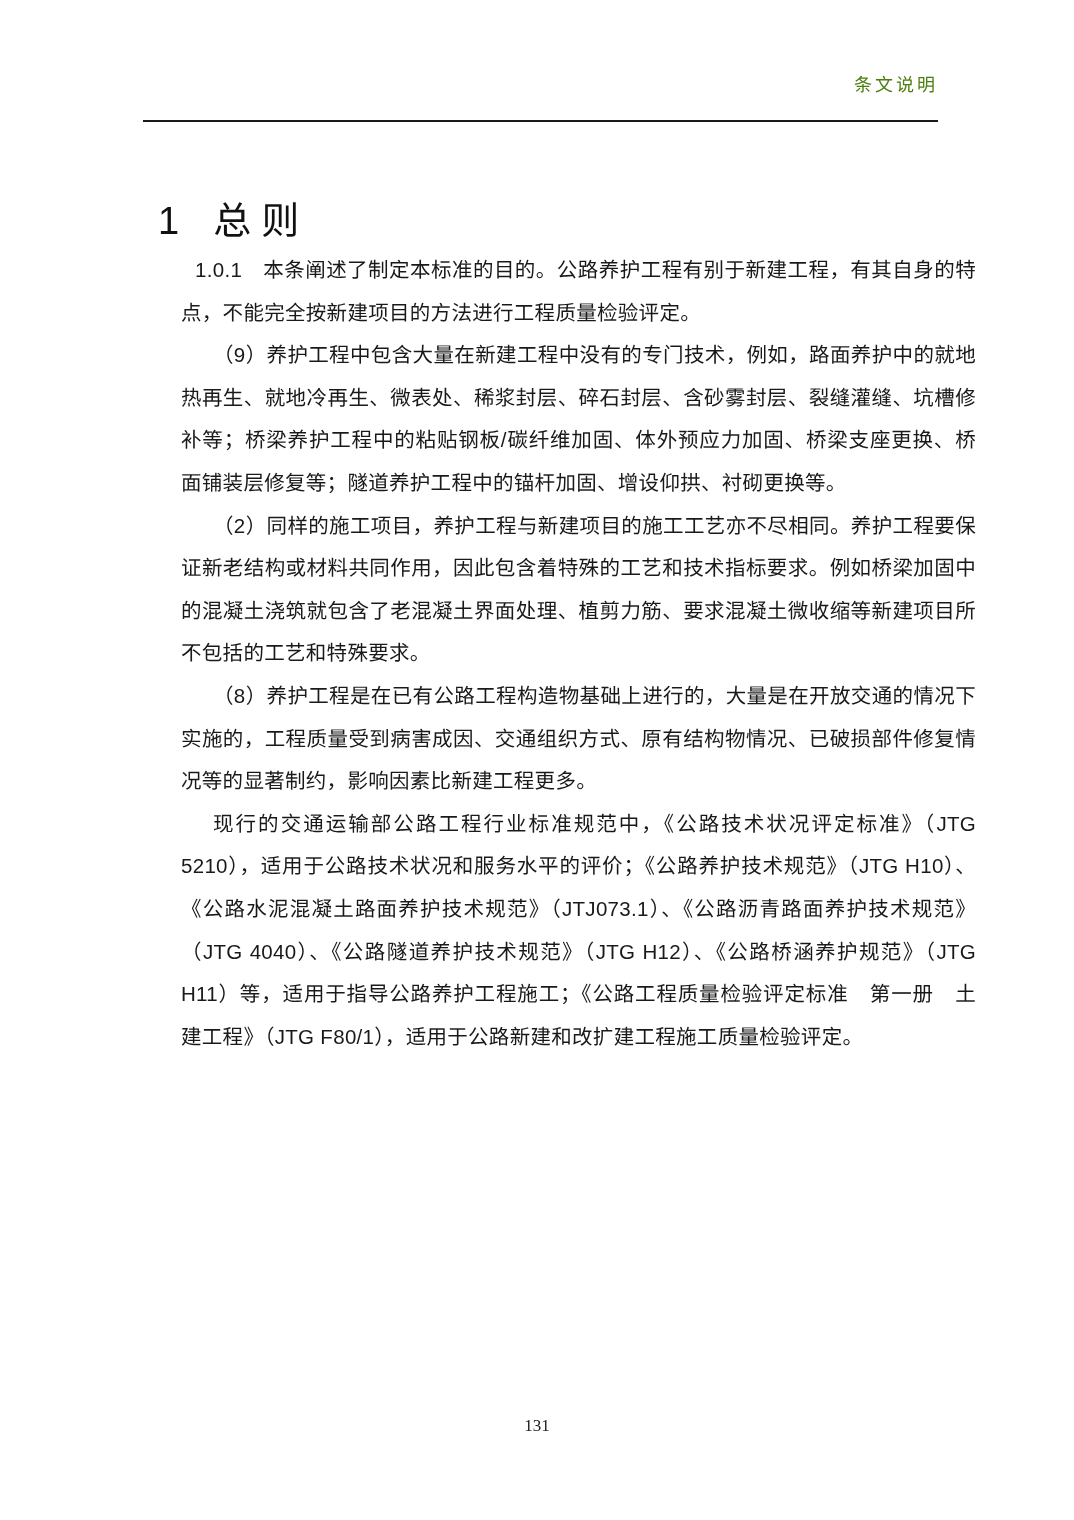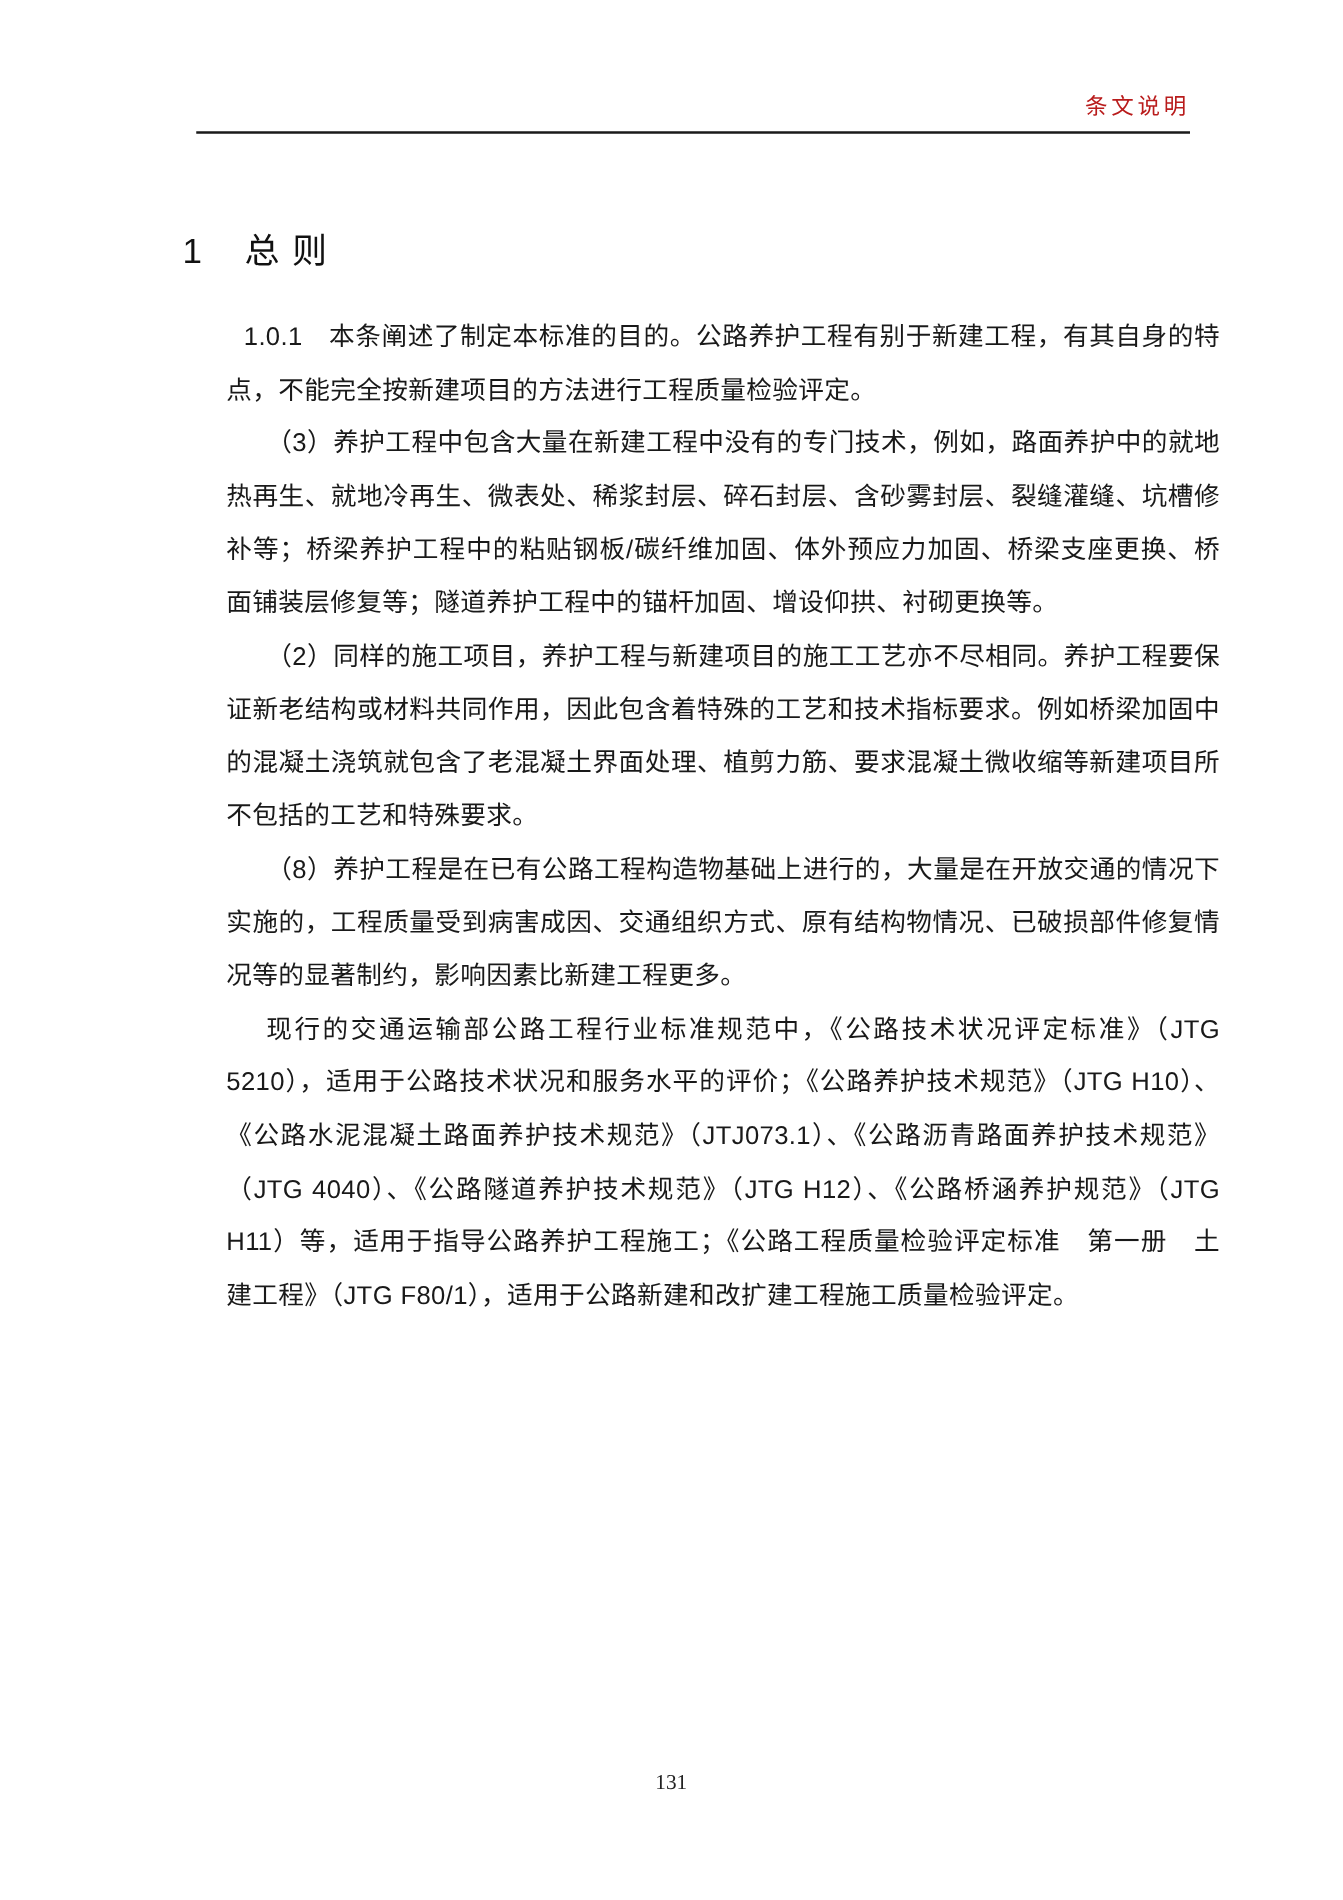--- a/index.html
+++ b/index.html
@@ -11,37 +11,37 @@
     position: relative;
     width: 1074px;
     height: 1520px;
     background: #ffffff;
     color: #1b1b1b;
     font-family: "Liberation Sans", "DejaVu Sans", sans-serif;
     overflow: hidden;
   }
   .running-header {
     position: absolute;
-    left: 157px;
+    left: 143px;
     top: 70px;
     width: 795px;
     text-align: right;
     font-size: 18px;
     letter-spacing: 3px;
-    padding-bottom: 9px;
+    padding-bottom: 24px;
     border-bottom: 2px solid #1a1a1a;
-    color: #b91c1c;
+    color: #4d7c0f;
   }
   .chapter-heading {
     position: absolute;
     left: 146px;
     top: 178px;
-    margin: 0;
+    margin: 12px;
     font-weight: 400;
-    font-size: 28px;
+    font-size: 38px;
     color: #111111;
     font-family: "Liberation Serif", "DejaVu Serif", serif;
   }
   .chapter-heading .chapter-num {
     display: inline-block;
     margin-right: 34px;
     font-family: "Liberation Sans", sans-serif;
   }
   .chapter-heading .chapter-title {
     letter-spacing: 10px;
@@ -90,21 +90,21 @@
   <div class="running-header">
     <span>条文说明</span>
   </div>
 
   <h1 class="chapter-heading">
     <span class="chapter-num">1</span><span class="chapter-title">总则</span>
   </h1>
 
   <div class="content">
     <p class="clause">1.0.1　本条阐述了制定本标准的目的。公路养护工程有别于新建工程，有其自身的特点，不能完全按新建项目的方法进行工程质量检验评定。</p>
-    <p class="list-item">（3）养护工程中包含大量在新建工程中没有的专门技术，例如，路面养护中的就地热再生、就地冷再生、微表处、稀浆封层、碎石封层、含砂雾封层、裂缝灌缝、坑槽修补等；桥梁养护工程中的粘贴钢板/碳纤维加固、体外预应力加固、桥梁支座更换、桥面铺装层修复等；隧道养护工程中的锚杆加固、增设仰拱、衬砌更换等。</p>
+    <p class="list-item">（9）养护工程中包含大量在新建工程中没有的专门技术，例如，路面养护中的就地热再生、就地冷再生、微表处、稀浆封层、碎石封层、含砂雾封层、裂缝灌缝、坑槽修补等；桥梁养护工程中的粘贴钢板/碳纤维加固、体外预应力加固、桥梁支座更换、桥面铺装层修复等；隧道养护工程中的锚杆加固、增设仰拱、衬砌更换等。</p>
     <p class="list-item">（2）同样的施工项目，养护工程与新建项目的施工工艺亦不尽相同。养护工程要保证新老结构或材料共同作用，因此包含着特殊的工艺和技术指标要求。例如桥梁加固中的混凝土浇筑就包含了老混凝土界面处理、植剪力筋、要求混凝土微收缩等新建项目所不包括的工艺和特殊要求。</p>
     <p class="list-item">（8）养护工程是在已有公路工程构造物基础上进行的，大量是在开放交通的情况下实施的，工程质量受到病害成因、交通组织方式、原有结构物情况、已破损部件修复情况等的显著制约，影响因素比新建工程更多。</p>
     <p class="body-para">现行的交通运输部公路工程行业标准规范中，《公路技术状况评定标准》（JTG 5210），适用于公路技术状况和服务水平的评价；《公路养护技术规范》（JTG H10）、《公路水泥混凝土路面养护技术规范》（JTJ073.1）、《公路沥青路面养护技术规范》（JTG 4040）、《公路隧道养护技术规范》（JTG H12）、《公路桥涵养护规范》（JTG H11）等，适用于指导公路养护工程施工；《公路工程质量检验评定标准　第一册　土建工程》（JTG F80/1），适用于公路新建和改扩建工程施工质量检验评定。</p>
   </div>
 
   <div class="page-footer">
     <span>131</span>
   </div>
 
 </div>

